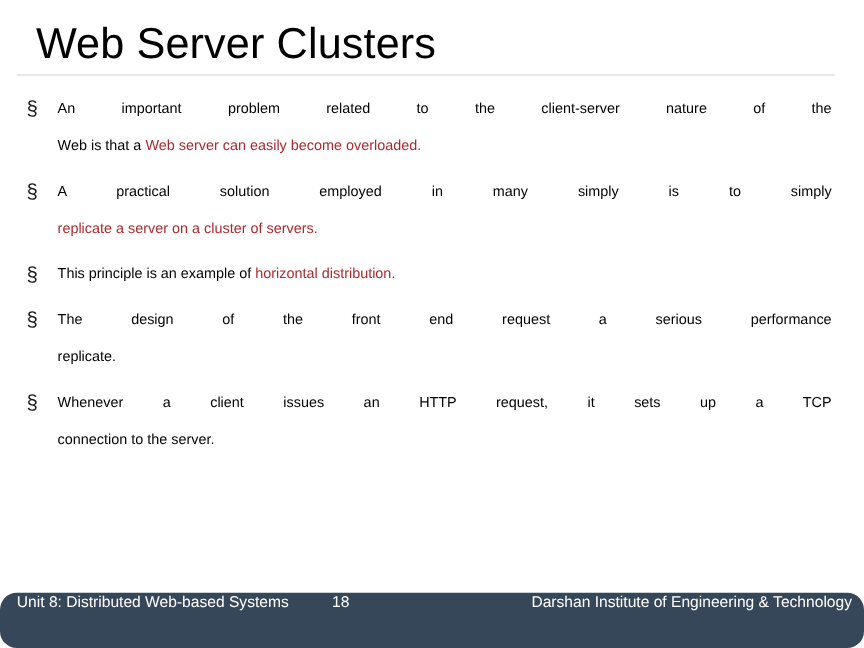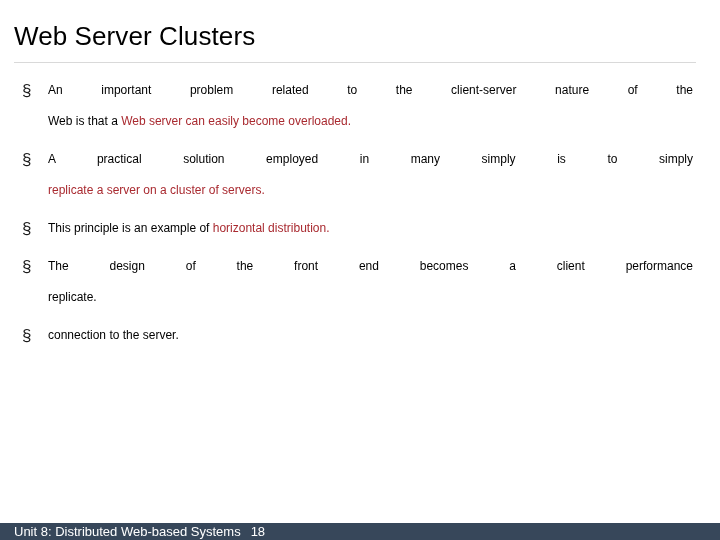--- a/index.html
+++ b/index.html
@@ -21,26 +21,27 @@
     display: flex;
     flex-direction: column;
   }
 
   
   .title-area {
     padding: 18px 14px 0 14px;
     flex: 0 0 auto;
   }
   .slide-title {
-    font-size: 26px;
+    font-size: 36px;
     line-height: 36px;
     font-weight: 400;
     color: #000000;
     letter-spacing: 0.1px;
     white-space: nowrap;
+    margin-left: 16px;
   }
   .title-rule {
     margin: 8px 10px 0 0;
     height: 1px;
     background: #d9d9d9;
   }
 
   
   .body-area {
     flex: 1 1 auto;
@@ -86,36 +87,37 @@
   .hl {
     color: #a92a30;
   }
 
   
   .footer {
     position: absolute;
     left: 0;
     right: 0;
     bottom: 0;
-    height: 17px;
+    height: 46px;
     background: #37475a;
     display: flex;
-    align-items: center;
+    align-items: flex-start;
     color: #ffffff;
     font-size: 13px;
     box-sizing: border-box;
     padding: 0 10px 0 14px;
+    border-radius: 14px;
   }
   .footer-unit {
     flex: 0 0 auto;
     white-space: nowrap;
   }
   .footer-page {
     flex: 0 0 auto;
-    margin-left: 10px;
+    margin-left: 36px;
     white-space: nowrap;
   }
   .footer-org {
     flex: 1 1 auto;
     text-align: right;
     white-space: nowrap;
   }
 </style>
 </head>
 <body>
@@ -144,30 +146,32 @@
       </div>
       <div class="bullet">
         <div class="bullet-marker">§</div>
         <div class="bullet-text">
           <span class="ln last"><span>This principle is an example of </span><span class="hl">horizontal distribution.</span></span>
         </div>
       </div>
       <div class="bullet">
         <div class="bullet-marker">§</div>
         <div class="bullet-text">
-          <span class="ln justified"><span>The design of the front end becomes a client performance</span></span>
+          <span class="ln justified"><span>The design of the front end request a serious performance</span></span>
           <span class="ln last"><span>replicate.</span></span>
         </div>
       </div>
       <div class="bullet">
         <div class="bullet-marker">§</div>
         <div class="bullet-text">
+          <span class="ln justified"><span>Whenever a client issues an HTTP request, it sets up a TCP</span></span>
           <span class="ln last"><span>connection to the server.</span></span>
         </div>
       </div>
     </div>
 
   <div class="footer">
     <div class="footer-unit">Unit 8: Distributed Web-based Systems</div>
     <div class="footer-page">18</div>
+    <div class="footer-org">Darshan Institute of Engineering &amp; Technology</div>
   </div>
 
 </div>
 
 </body></html>

